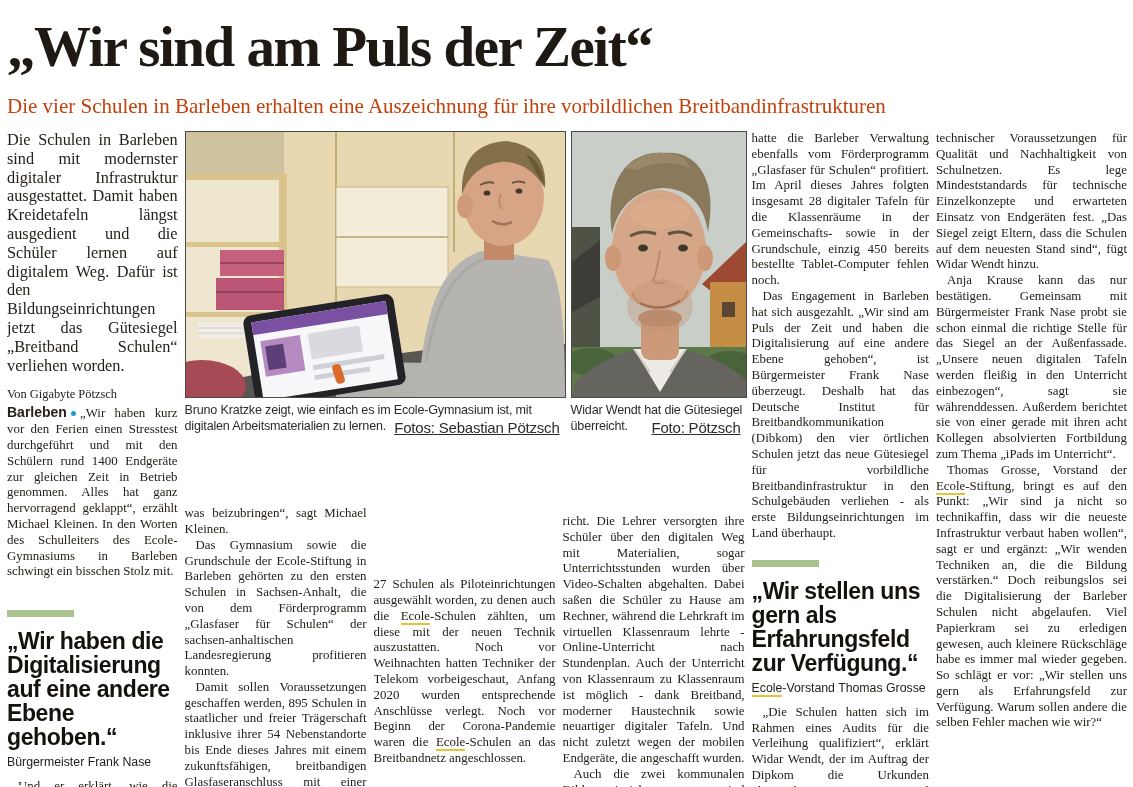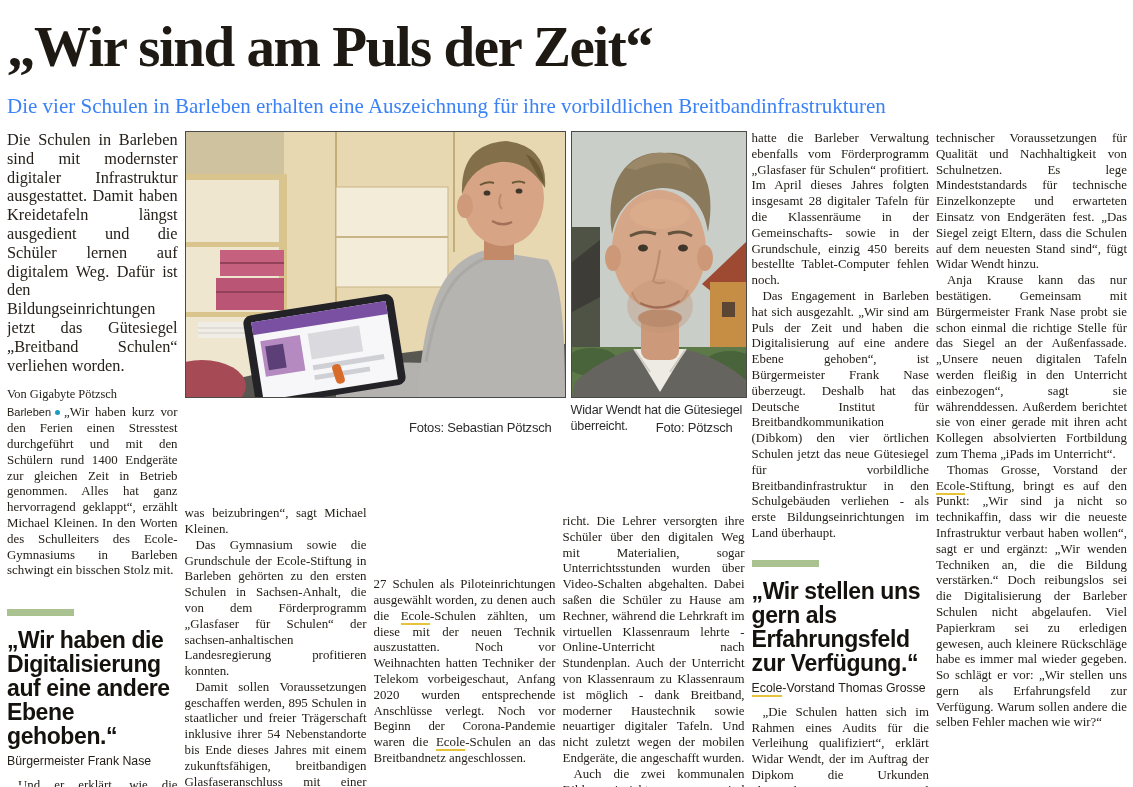--- a/index.html
+++ b/index.html
@@ -2,50 +2,50 @@
 <html lang="de" style="--accent_green: #a9c290; --dateline_dot: #1b9cc0; --ecole_underline: #e7c33c; --text: #26211a;"><head>
 <meta charset="utf-8">
 <style>
   html,body{margin:0;padding:0;background:#ffffff;}
   .page{width:1133px;height:787px;background:#fff;overflow:hidden;position:relative;
         font-family:"Liberation Serif",serif;color:var(--text,#26211a);border-radius:30px;}
   .inner{padding:8px 6px 0 7px;}
   
   .headline{font-size:57px;line-height:62px;font-weight:bold;letter-spacing:-1.5px;
             margin:8px 0 0 0;color:#1e1913;}
-  .subtitle{font-size:21px;line-height:24px;font-weight:normal;margin:16px 0 0 0;color:#3b82f6;}
+  .subtitle{font-size:21px;line-height:24px;font-weight:normal;margin:16px 0 0 0;color:#c2410c;}
   
   .colrow{display:flex;gap:7px;margin-top:13px;height:769px;}
   .col{overflow:hidden;}
   .c1{width:175px;}
   .mid{width:560px;display:flex;flex-direction:column;}
   .c5{width:182px;}
   .c6{width:196px;}
   .body{font-size:12.9px;line-height:15.8px;text-align:justify;margin:0;hyphens:auto;}
   .ind{text-indent:11px;}
   .lead{font-size:16.3px;line-height:18.8px;text-align:justify;margin:0 0 12px 0;hyphens:auto;}
   .byline{font-size:12.4px;margin:8px 0 3px 0;}
-  .dateline{font-family:"Liberation Sans",sans-serif;font-weight:normal;font-size:11px;}
+  .dateline{font-family:"Liberation Sans",sans-serif;font-weight:bold;font-size:14px;}
   .dot{display:inline-block;width:5px;height:5px;border-radius:50%;
        background:var(--dateline_dot,#1b9cc0);margin:0 4px 1px 4px;vertical-align:middle;}
   .qbar{width:67px;height:7px;background:var(--accent_green,#a9c290);border:0;margin:30px 0 12px 0;}
   .c5 .qbar{margin-top:18px;}
   .pullquote{font-family:"Liberation Sans",sans-serif;font-weight:bold;font-size:23px;
              line-height:24px;letter-spacing:-0.4px;margin:0 0 6px 0;color:#15120d;}
   .qattr{font-family:"Liberation Sans",sans-serif;font-size:12.3px;margin:0 0 10px 0;color:#26211a;}
   .hl{border-bottom:2px solid var(--ecole_underline,#e7c33c);}
   
   .photos{display:flex;gap:7px;}
   figure{margin:0;}
   .ph1{width:379px;}
   .ph2{width:174px;}
   .photo{border:1px solid #4a4a46;display:block;}
   figcaption{font-family:"Liberation Sans",sans-serif;font-size:12.6px;line-height:16px;
              letter-spacing:-0.2px;color:#2c2c2c;position:relative;margin-top:4px;min-height:34px;}
-  .credit{position:absolute;right:12px;bottom:0;font-size:13px;color:#2c2c2c;}
+  .credit{position:absolute;right:4px;bottom:0;font-size:15px;color:#2c2c2c;text-decoration:underline;}
   .midcols{display:flex;gap:7px;margin-top:8px;flex:1;overflow:hidden;align-items:center;}
   .midcols .mc{flex:1;overflow:hidden;}
 </style>
 </head>
 <body>
 
 <div class="page">
  <div class="inner">
   <header>
     <h1 class="headline">„Wir sind am Puls der Zeit“</h1>
@@ -108,21 +108,21 @@
               <rect x="70" y="179" width="136" height="79" fill="#f7f7f9"></rect>
               <rect x="70" y="179" width="136" height="13" fill="#7a50a2"></rect>
               <rect x="76" y="199" width="40" height="36" fill="#b48ac0"></rect>
               <rect x="80" y="205" width="18" height="24" fill="#5d3f78"></rect>
               <rect x="124" y="199" width="52" height="26" fill="#d9d9de"></rect>
               <rect x="124" y="231" width="72" height="5" fill="#cfcfd6"></rect>
               <rect x="124" y="241" width="56" height="5" fill="#cfcfd6"></rect>
             </g>
             <rect x="148" y="232" width="9" height="20" rx="4" fill="#d96b2a" transform="rotate(-18 152 242)"></rect>
           </svg>
-          <figcaption><span class="credit">Fotos: Sebastian Pötzsch</span>
+          <figcaption><span>Bruno Kratzke zeigt, wie einfach es im Ecole-Gymnasium ist, mit digitalen Arbeitsmaterialien zu lernen.</span><span class="credit">Fotos: Sebastian Pötzsch</span>
           </figcaption>
         </figure>
         <figure class="ph2">
           <svg class="photo" width="174" height="265" viewBox="0 0 174 265" preserveAspectRatio="none">
             <rect width="174" height="265" fill="#c9cec9"></rect>
             <rect x="0" y="95" width="28" height="135" fill="#4f5345"></rect>
             <polygon points="0,130 28,108 28,165 0,180" fill="#3d3c36"></polygon>
             <polygon points="130,152 174,110 174,158 140,160" fill="#9e4a32"></polygon>
             <rect x="138" y="150" width="36" height="80" fill="#c68d45"></rect>
             <rect x="150" y="170" width="13" height="15" fill="#5a4632"></rect>

